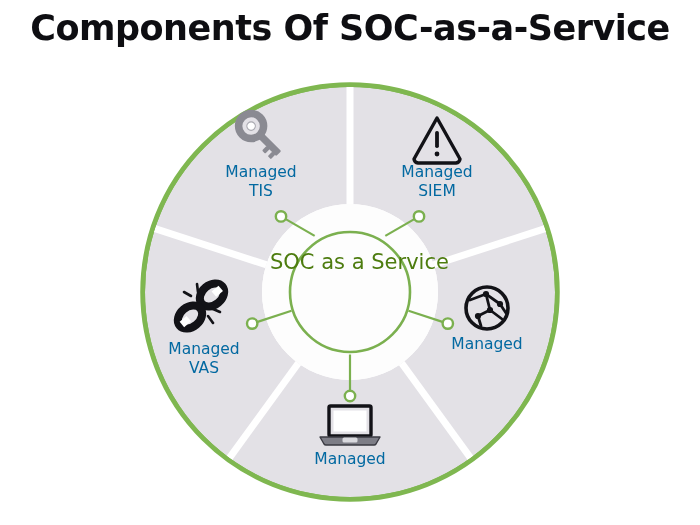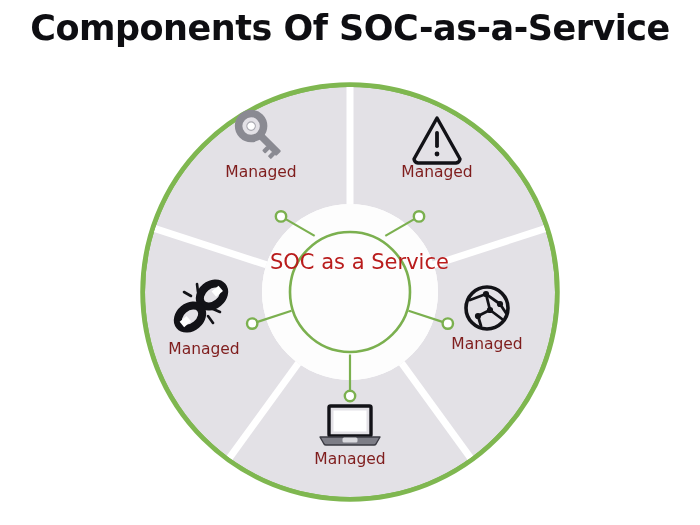--- a/index.html
+++ b/index.html
@@ -38,32 +38,32 @@
     top: 0;
     width: 700px;
     height: 525px;
   }
   .lbl {
     position: absolute;
     text-align: center;
     font-family: "DejaVu Sans", sans-serif;
     font-size: 15.5px;
     line-height: 19px;
-    color: #7f1d1d;
+    color: #0369a1;
     white-space: nowrap;
     pointer-events: none;
   }
   .lbl .l2 { display: block; }
   .ctr-text {
     position: absolute;
     text-align: center;
     font-family: "DejaVu Sans", sans-serif;
     font-size: 21px;
     line-height: 28px;
-    color: #b91c1c;
+    color: #4d7c0f;
     white-space: nowrap;
   }
 </style>
 </head>
 <body>
 
 <div id="page">
 
   <div id="title">Components Of SOC-as-a-Service</div>
 
@@ -174,31 +174,34 @@
   </svg>
 
   <div class="ctr-text" style="left:270px; top:248px; width:160px;">
     <span>SOC</span>
     <span class="l2">as a</span>
     <span class="l2">Service</span>
   </div>
 
   <div class="lbl" style="left:181px; top:163px; width:160px;">
     <span>Managed</span>
+    <span class="l2">TIS</span>
   </div>
 
   <div class="lbl" style="left:357px; top:163px; width:160px;">
     <span>Managed</span>
+    <span class="l2">SIEM</span>
   </div>
 
   <div class="lbl" style="left:407px; top:335px; width:160px;">
     <span>Managed</span>
   </div>
 
   <div class="lbl" style="left:270px; top:450px; width:160px;">
     <span>Managed</span>
   </div>
 
   <div class="lbl" style="left:124px; top:340px; width:160px;">
     <span>Managed</span>
+    <span class="l2">VAS</span>
   </div>
 
 </div>
 
 </body></html>

